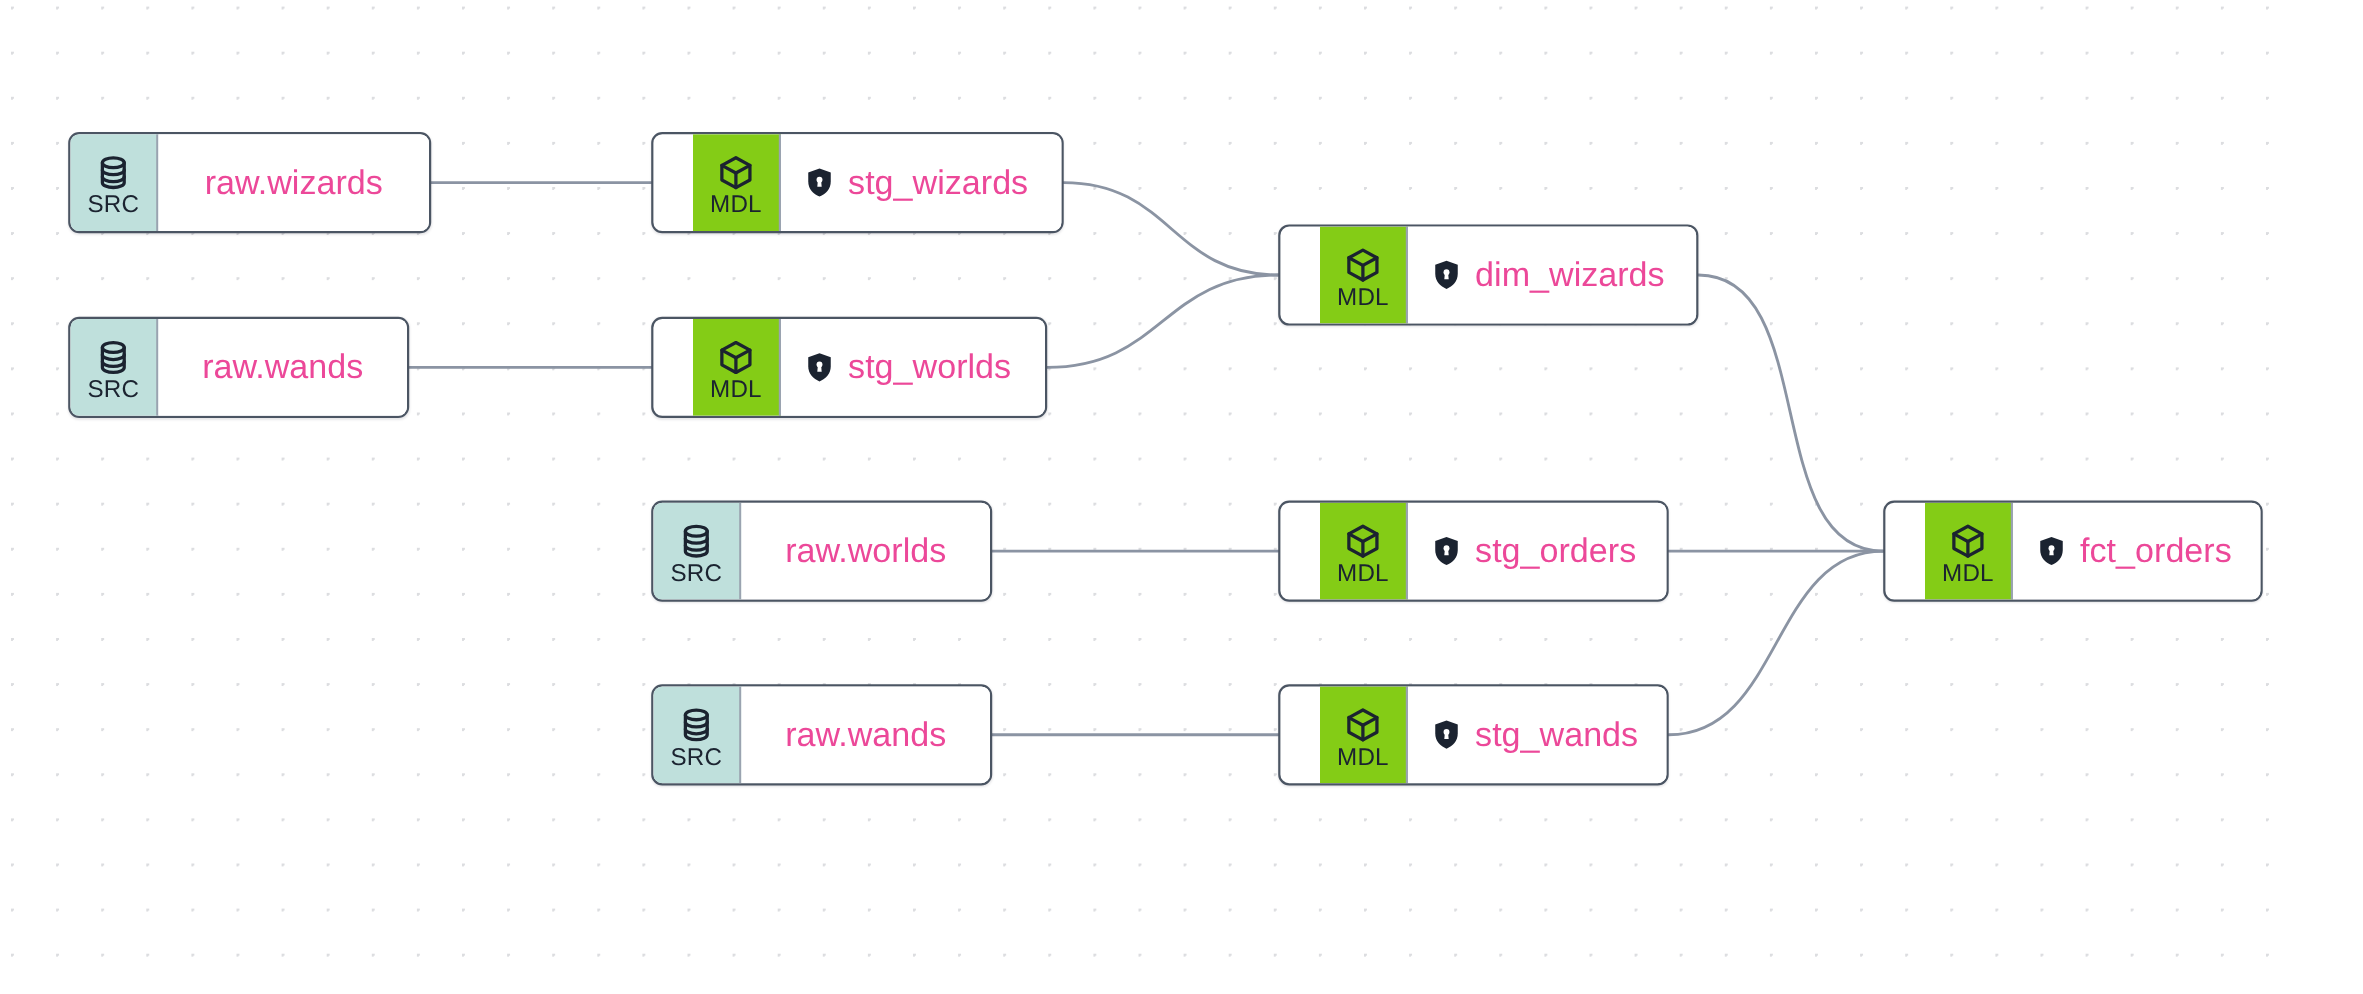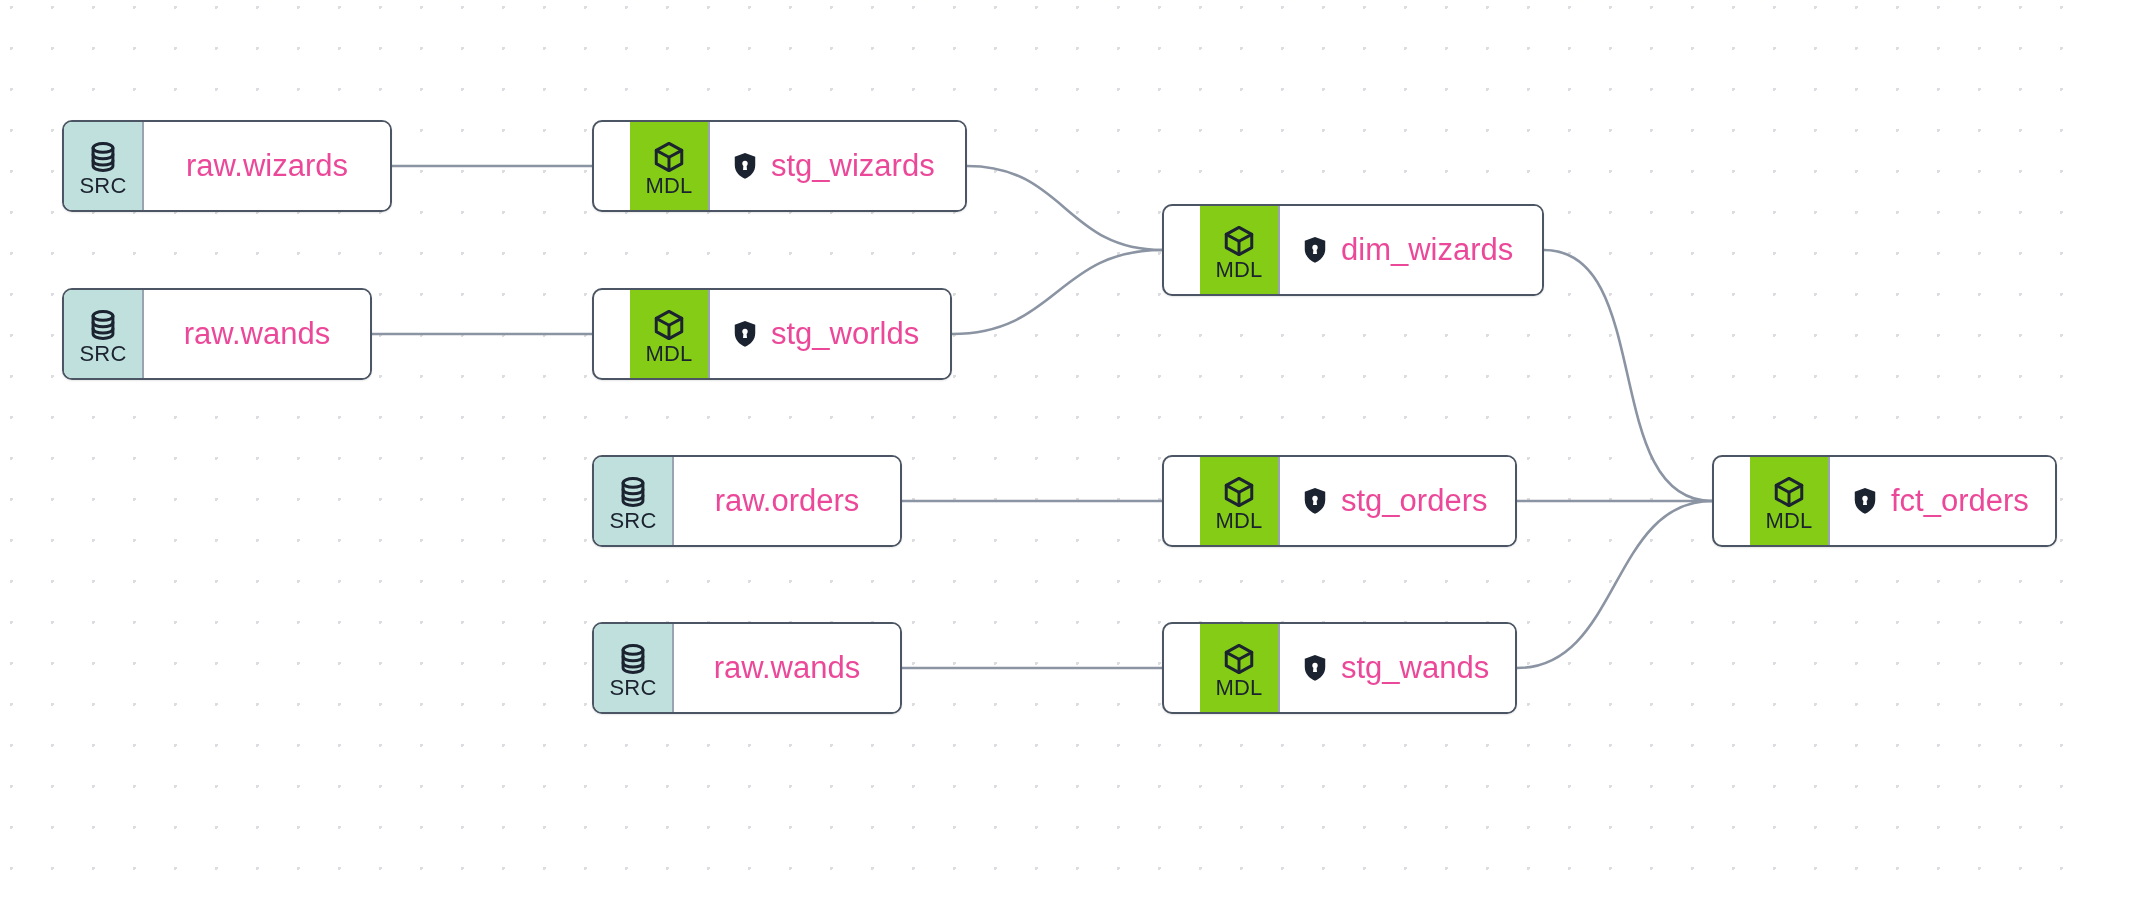--- a/index.html
+++ b/index.html
@@ -153,21 +153,21 @@
           <svg viewBox="0 0 24 24" fill="none" stroke="currentColor" stroke-width="2.1" stroke-linecap="round" stroke-linejoin="round">
             <ellipse cx="12" cy="5.6" rx="7" ry="3.1"></ellipse>
             <path d="M5 5.6 v12.8 c0 1.7 3.1 3.1 7 3.1 s7 -1.4 7 -3.1 V5.6"></path>
             <path d="M5 10.2 c0 1.7 3.1 3.1 7 3.1 s7 -1.4 7 -3.1"></path>
             <path d="M5 14.6 c0 1.7 3.1 3.1 7 3.1 s7 -1.4 7 -3.1"></path>
           </svg>
         </span>
         <span class="badge-text">SRC</span>
       </div>
       <div class="node-body">
-        <span class="node-label">raw.orders</span>
+        <span class="node-label">raw.worlds</span>
       </div>
     </div>
     <div class="node src" style="left: 592px; top: 622px; width: 310px; height: 92px;">
       <div class="node-badge">
         <span class="badge-icon">
           <svg viewBox="0 0 24 24" fill="none" stroke="currentColor" stroke-width="2.1" stroke-linecap="round" stroke-linejoin="round">
             <ellipse cx="12" cy="5.6" rx="7" ry="3.1"></ellipse>
             <path d="M5 5.6 v12.8 c0 1.7 3.1 3.1 7 3.1 s7 -1.4 7 -3.1 V5.6"></path>
             <path d="M5 10.2 c0 1.7 3.1 3.1 7 3.1 s7 -1.4 7 -3.1"></path>
             <path d="M5 14.6 c0 1.7 3.1 3.1 7 3.1 s7 -1.4 7 -3.1"></path>

